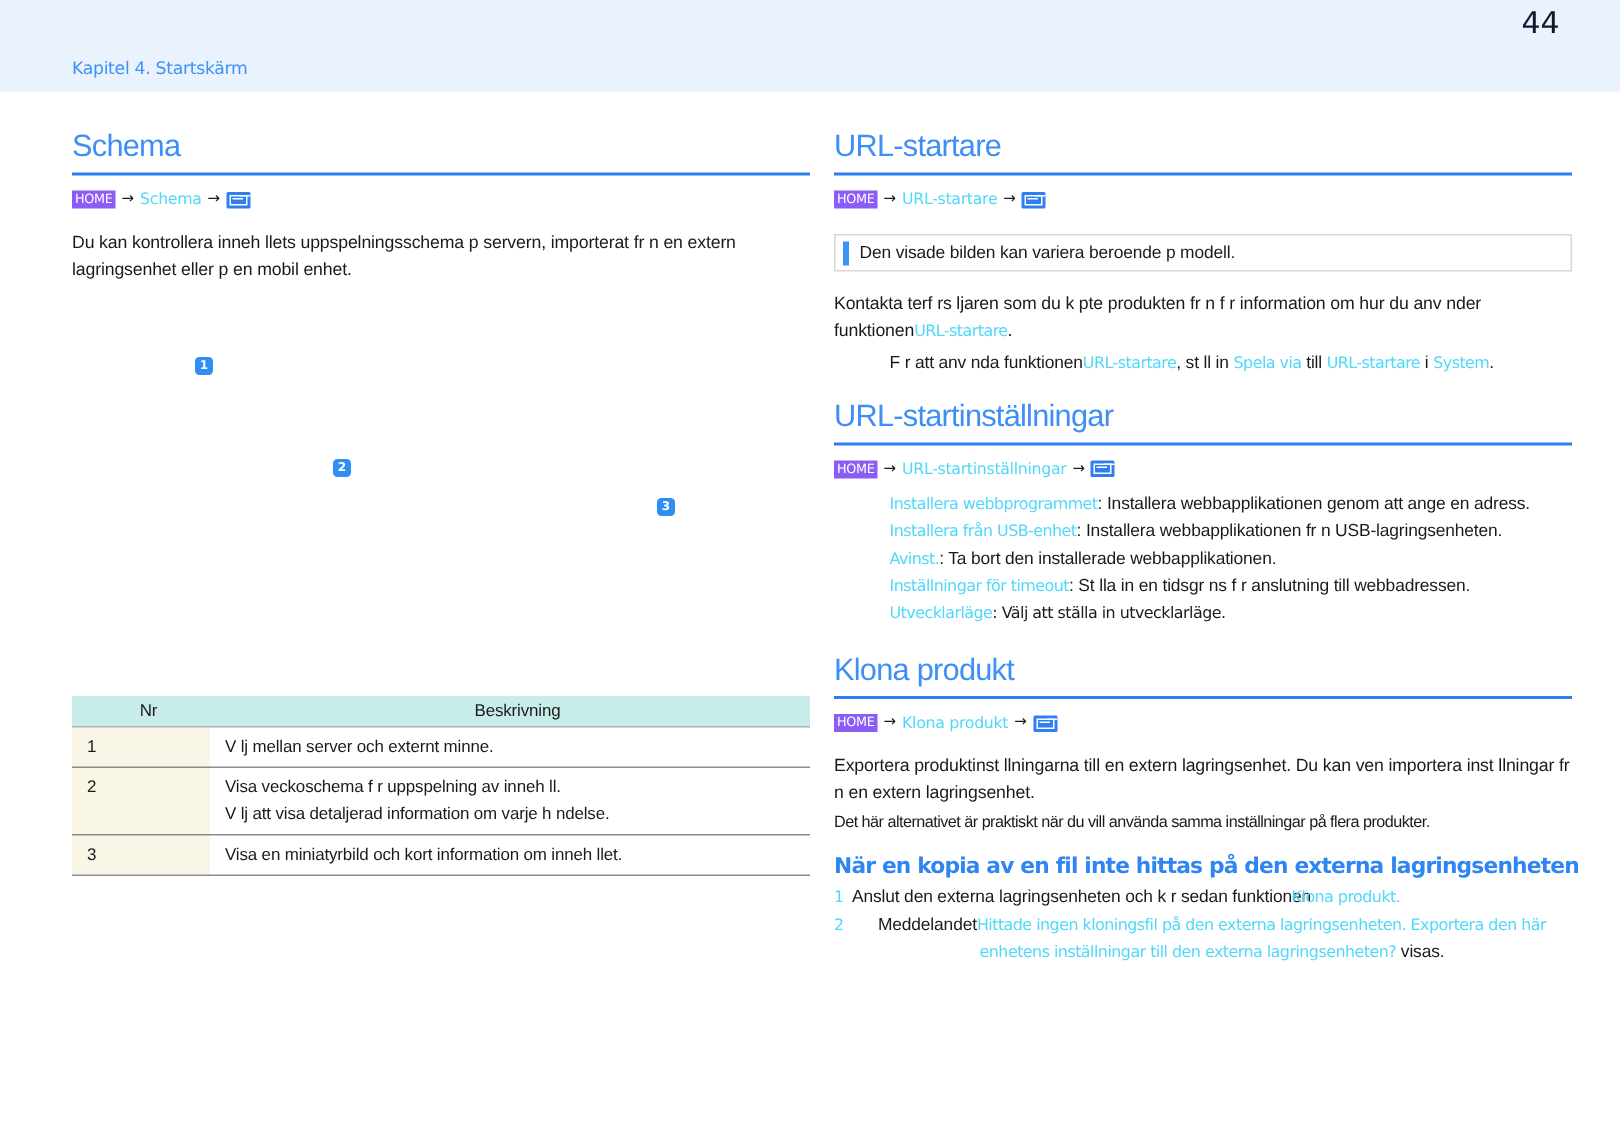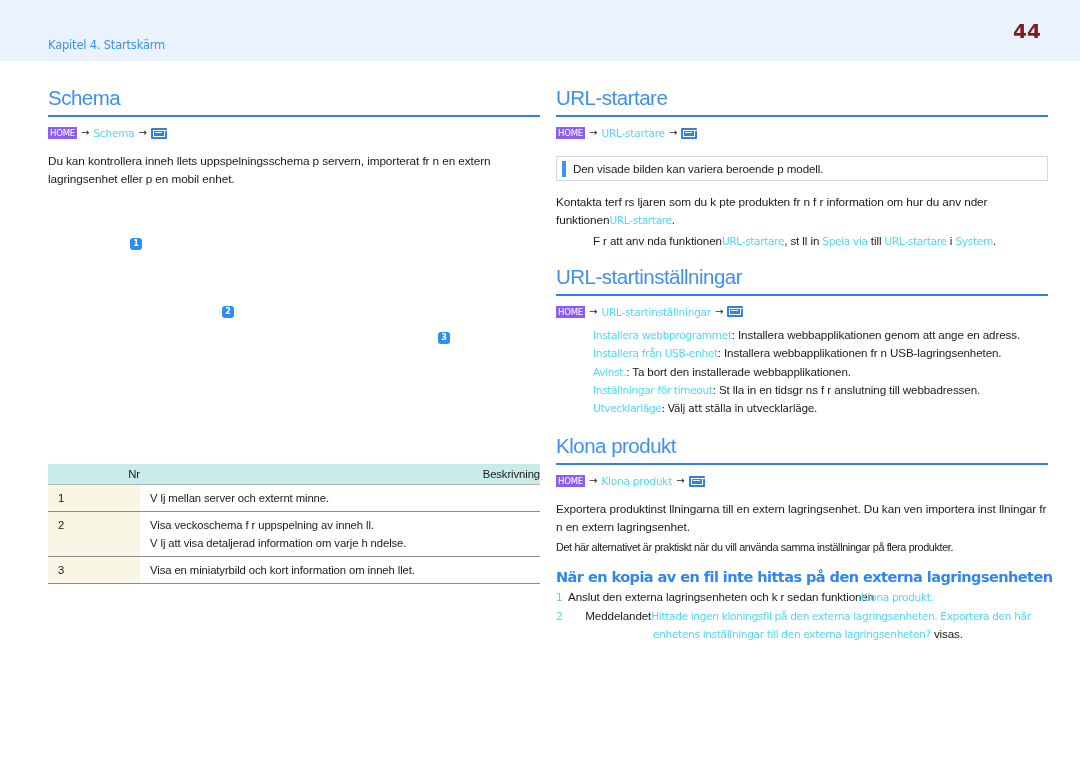--- a/index.html
+++ b/index.html
@@ -16,23 +16,23 @@
     position:absolute;left:0;top:0;width:1080px;height:61px;
     background:#e9f2fd;
   }
   .header-chapter{
     position:absolute;left:48px;top:38px;
     font-family:"DejaVu Sans", sans-serif;
     font-size:11.5px;color:#3d93f5;letter-spacing:-0.2px;
     white-space:nowrap;
   }
   .header-page{
-    position:absolute;left:1005px;top:19px;width:44px;text-align:center;
-    font-family:"DejaVu Sans", sans-serif;
-    font-size:20px;color:#7f1d1d;font-weight:bold;
+    position:absolute;left:1005px;top:3px;width:44px;text-align:center;
+    font-family:"DejaVu Sans", sans-serif;
+    font-size:20px;color:#0f172a;
   }
 
   
   .col{position:absolute;top:49px;width:492px;}
   .col-left{left:48px;}
   .col-right{left:556px;}
 
   
   .h1{
     font-family:"Liberation Sans", sans-serif;
@@ -167,21 +167,21 @@
 
   
   .tbl{
     position:absolute;left:48px;top:464px;width:492px;
     border-collapse:collapse;
   }
   .tbl th{
     background:#c8ece9;
     font-family:"Liberation Sans", sans-serif;
     font-size:11.3px;font-weight:400;color:#1a1a1a;
-    text-align:right;padding:4px 0 4px 10px;
+    text-align:center;padding:4px 0 4px 10px;
     letter-spacing:-0.1px;
     border-bottom:1px solid #b3b3b3;
   }
   .tbl td{
     font-family:"Liberation Sans", sans-serif;
     font-size:11.3px;color:#1a1a1a;
     padding:4px 0 4px 10px;vertical-align:top;
     border-bottom:1px solid #8c8c8c;
     letter-spacing:-0.1px;line-height:18px;
   }

